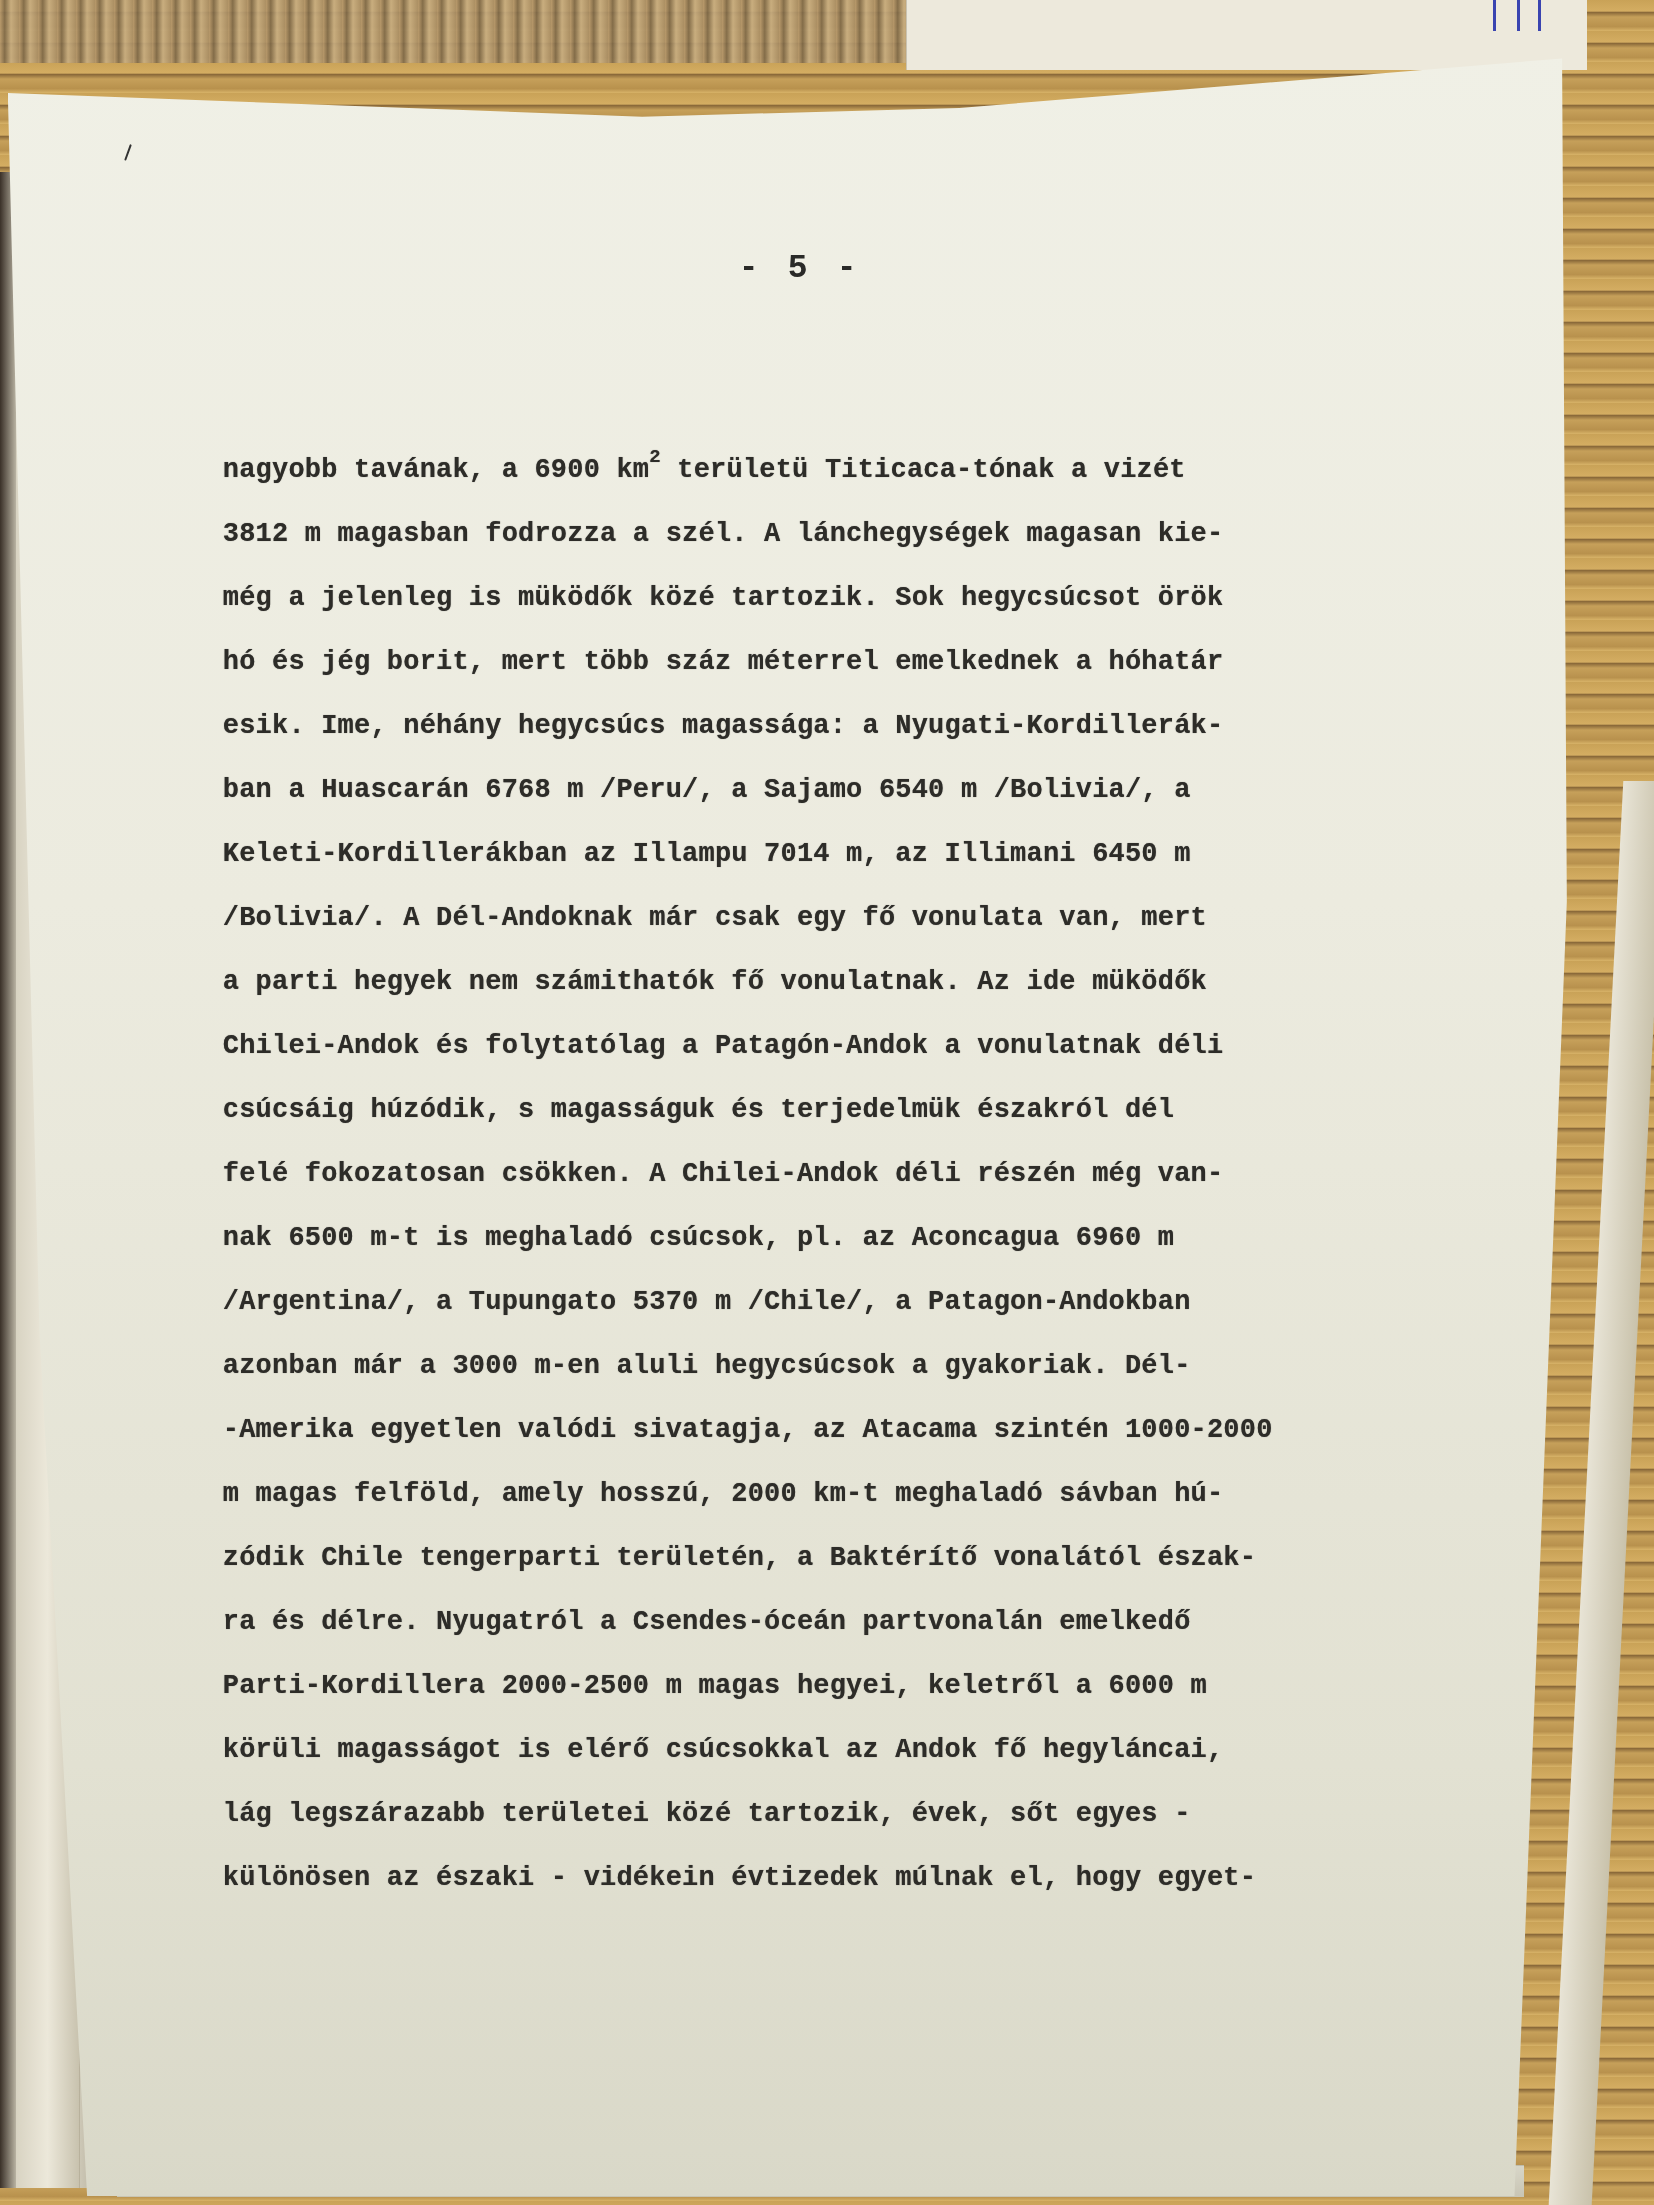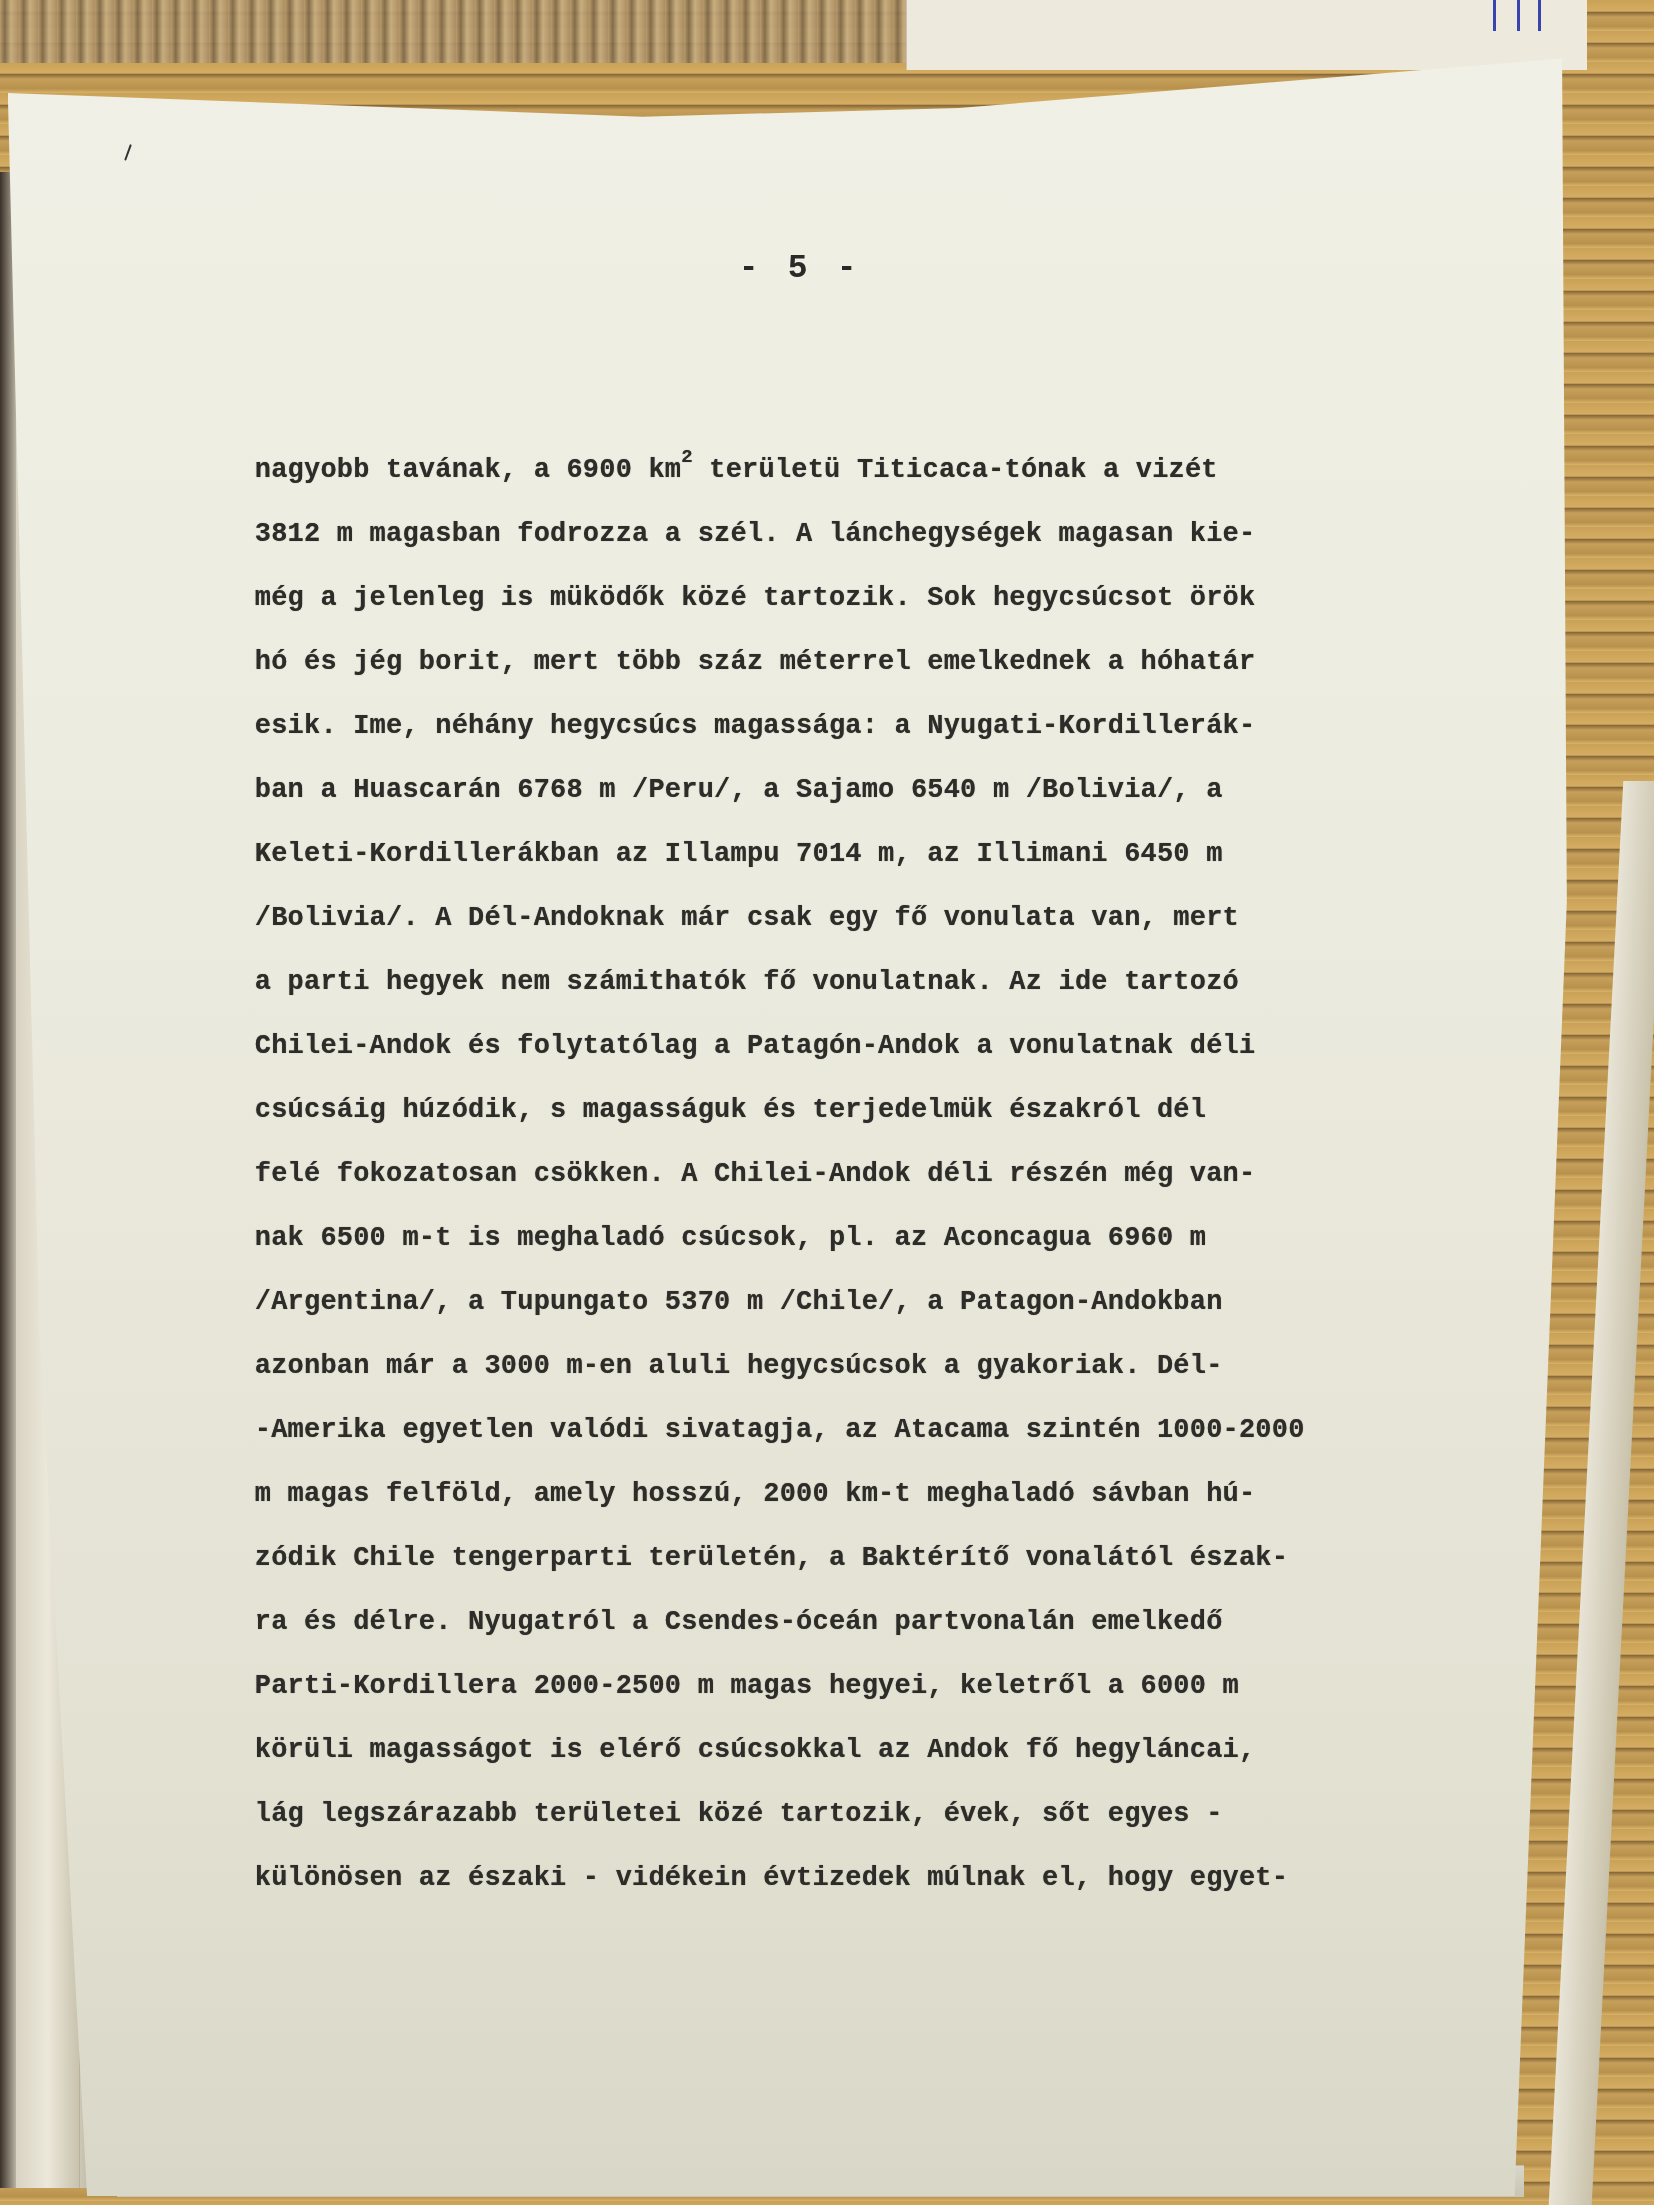--- a/index.html
+++ b/index.html
@@ -93,21 +93,20 @@
       font-size: 27px;
       font-weight: bold;
       color: #2d2c28;
       line-height: 64px;
       letter-spacing: 0.2px;
       text-shadow: 0 0 0.9px rgba(40,40,40,0.65);
     }
     .line {
       display: block;
       white-space: pre;
-      margin-left: 32px;
     }
     .line sup {
       font-size: 19px;
       position: relative;
       top: -4.7px;
     }
     .pen-mark {
       position: absolute;
       left: 119px;
       top: 105px;
@@ -147,21 +146,21 @@
 
     <div class="body-text">
       <span class="line"><span>nagyobb tavának, a 6900 km</span><sup>2</sup><span> területü Titicaca-tónak a vizét</span></span>
       <span class="line">3812 m magasban fodrozza a szél. A lánchegységek magasan kie-</span>
       <span class="line">még a jelenleg is müködők közé tartozik. Sok hegycsúcsot örök</span>
       <span class="line">hó és jég borit, mert több száz méterrel emelkednek a hóhatár</span>
       <span class="line">esik. Ime, néhány hegycsúcs magassága: a Nyugati-Kordillerák-</span>
       <span class="line">ban a Huascarán 6768 m /Peru/, a Sajamo 6540 m /Bolivia/, a</span>
       <span class="line">Keleti-Kordillerákban az Illampu 7014 m, az Illimani 6450 m</span>
       <span class="line">/Bolivia/. A Dél-Andoknak már csak egy fő vonulata van, mert</span>
-      <span class="line">a parti hegyek nem számithatók fő vonulatnak. Az ide tartozó</span>
+      <span class="line">a parti hegyek nem számithatók fő vonulatnak. Az ide müködők</span>
       <span class="line">Chilei-Andok és folytatólag a Patagón-Andok a vonulatnak déli</span>
       <span class="line">csúcsáig húzódik, s magasságuk és terjedelmük északról dél</span>
       <span class="line">felé fokozatosan csökken. A Chilei-Andok déli részén még van-</span>
       <span class="line">nak 6500 m-t is meghaladó csúcsok, pl. az Aconcagua 6960 m</span>
       <span class="line">/Argentina/, a Tupungato 5370 m /Chile/, a Patagon-Andokban</span>
       <span class="line">azonban már a 3000 m-en aluli hegycsúcsok a gyakoriak. Dél-</span>
       <span class="line">-Amerika egyetlen valódi sivatagja, az Atacama szintén 1000-2000</span>
       <span class="line">m magas felföld, amely hosszú, 2000 km-t meghaladó sávban hú-</span>
       <span class="line">zódik Chile tengerparti területén, a Baktérítő vonalától észak-</span>
       <span class="line">ra és délre. Nyugatról a Csendes-óceán partvonalán emelkedő</span>

